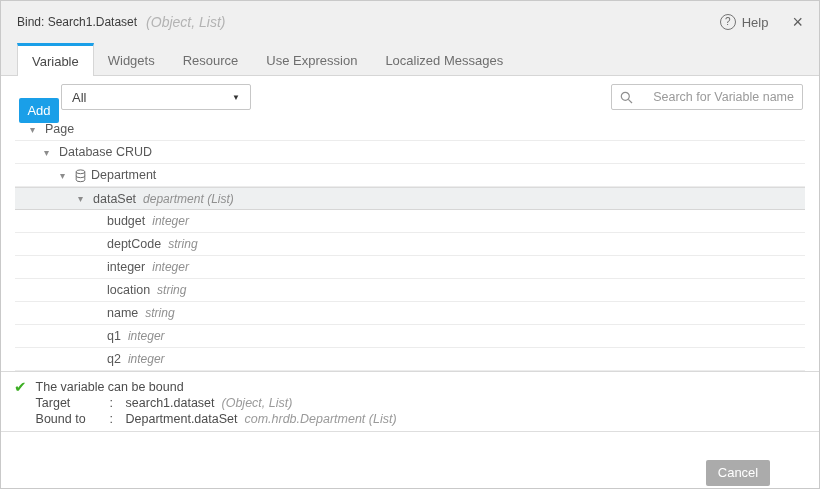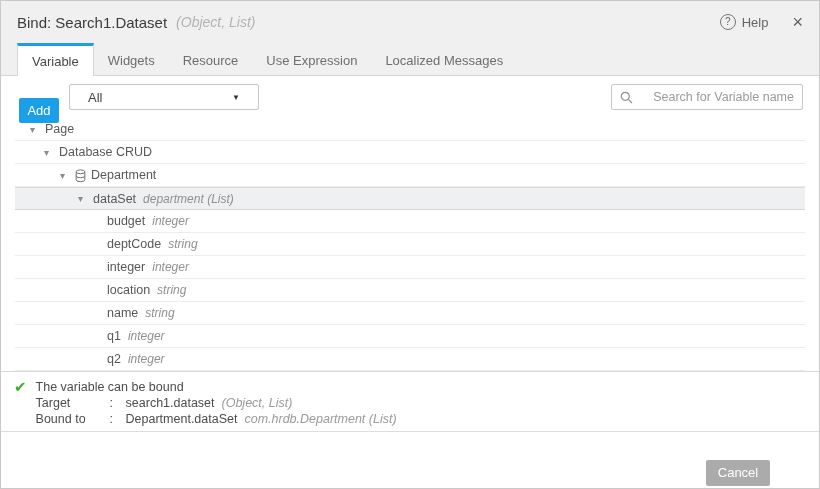--- a/index.html
+++ b/index.html
@@ -15,21 +15,21 @@
     display: flex; flex-direction: column;
     overflow: hidden;
   }
   
   .dlg-header {
     height: 42px; flex: 0 0 42px;
     background: #f0f0f0;
     display: flex; align-items: center;
     padding: 0 16px;
   }
-  .title { font-size: 15px; color: #3c3c3c; }
+  .title { font-size: 12px; color: #3c3c3c; }
   .subtitle { font-size: 14px; font-style: italic; color: #b3b3b3; margin-left: 9px; }
   .header-actions { margin-left: auto; display: flex; align-items: center; }
   .help-wrap { display: flex; align-items: center; cursor: pointer; color: #666; font-size: 13px; }
   .help-circle {
     width: 16px; height: 16px; border: 1px solid #757575; border-radius: 50%;
     font-size: 10px; line-height: 14px; text-align: center; color: #666;
     margin-right: 6px; display: inline-block;
   }
   .close-x { margin-left: 24px; font-size: 18px; color: #5f5f5f; cursor: pointer; line-height: 1; }
   
@@ -59,24 +59,24 @@
     height: 42px; flex: 0 0 42px;
     display: flex; align-items: center;
     padding: 0 16px;
   }
   .btn {
     border: none; border-radius: 2px; cursor: pointer;
     font-family: inherit; font-size: 13px; color: #fff;
   }
   .add-btn { width: 40px; height: 25px; background: #1a9fe8; margin-left: 2px; margin-top: 27px; }
   .filter-select {
-    width: 190px; height: 26px; margin-left: 10px;
+    width: 190px; height: 26px; margin-left: 2px;
     border: 1px solid #c7c7c7; border-radius: 2px;
     background: #fff; display: flex; align-items: center;
-    padding: 0 18px; font-size: 13px; color: #444; cursor: pointer;
+    padding: 0 10px; font-size: 13px; color: #444; cursor: pointer;
   }
   .filter-caret { margin-left: auto; font-size: 8px; color: #333; }
   .search-box {
     margin-left: auto; width: 192px; height: 26px;
     border: 1px solid #c7c7c7; border-radius: 2px;
     display: flex; align-items: center; padding: 0 8px; background: #fff;
   }
   .search-box svg { flex: 0 0 auto; }
   .search-box input {
     border: none; outline: none; flex: 1; min-width: 0;

